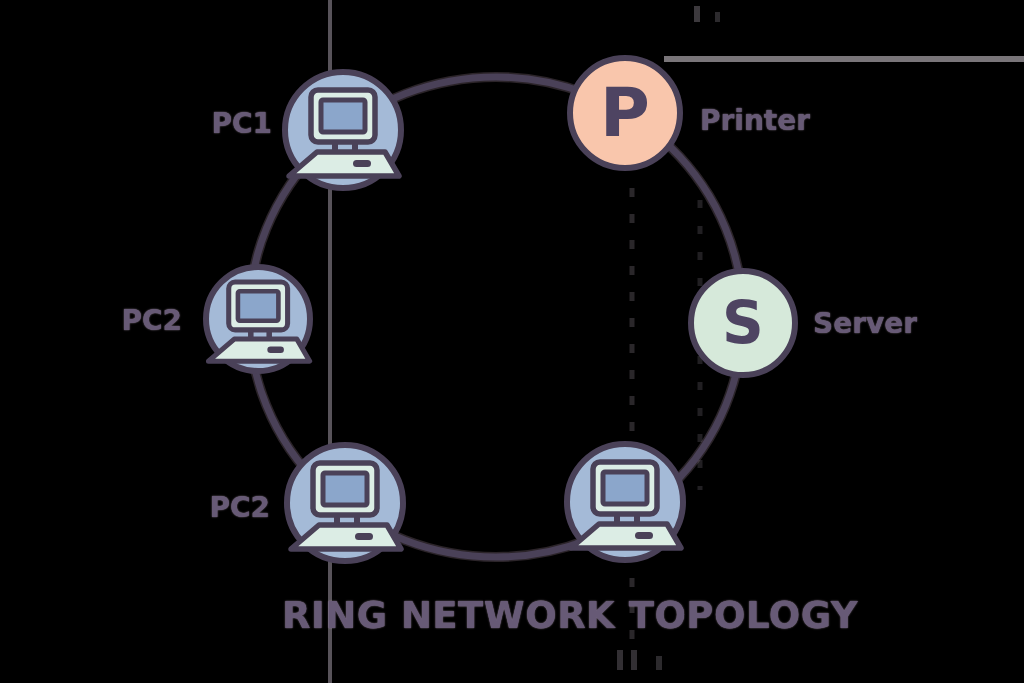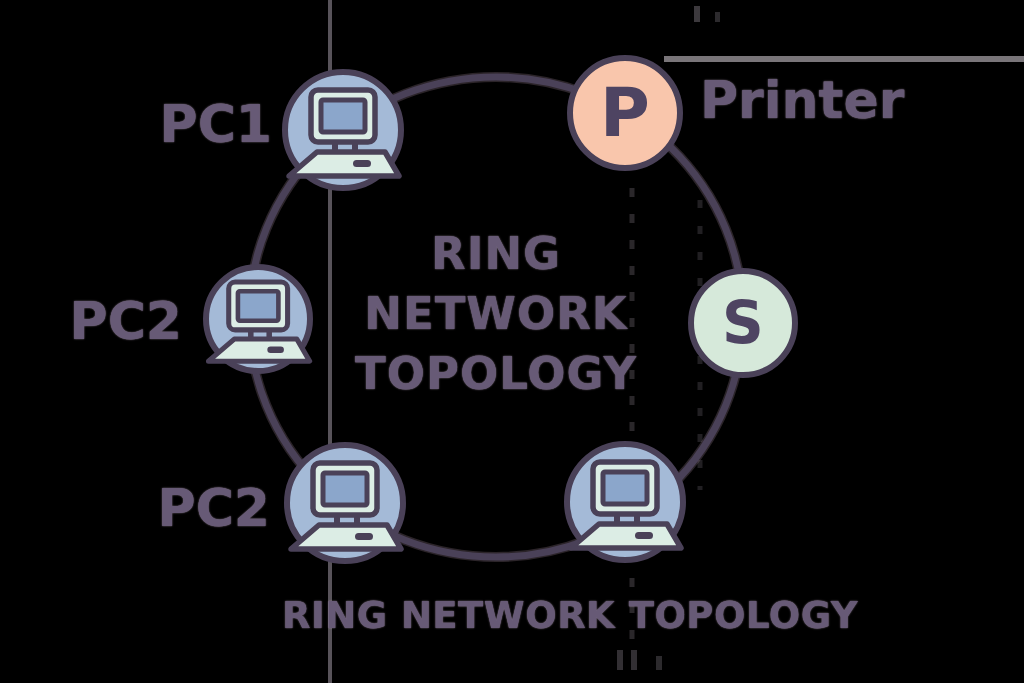--- a/index.html
+++ b/index.html
@@ -22,21 +22,21 @@
   .icon-dark{fill:var(--stroke,#4a4158);}
   .guide{fill:#6e6870;}
   .guide-dash{stroke:#6e6870;stroke-width:5;}
 
   
   .label{
     position:absolute;color:var(--text,#675a76);font-weight:bold;
     text-shadow:0 0 2px rgba(190,168,196,.55), 0 0 1px rgba(190,168,196,.45);
     white-space:nowrap;
   }
-  .node-label{font-size:52px;height:48px;line-height:48px;}
+  .node-label{font-size:28px;height:48px;line-height:48px;}
   .align-r{text-align:right;}
   .align-l{text-align:left;}
   .node-letter{
     position:absolute;color:var(--letter,#4e4462);font-weight:bold;
     text-align:center;
   }
   .center-title{
     position:absolute;left:296px;top:224px;width:400px;
     text-align:center;font-size:45px;line-height:60px;font-weight:bold;
     color:var(--text,#675a76);
@@ -91,25 +91,21 @@
     <use href="#pc-icon" transform="translate(345,128)"></use>
     <use href="#pc-icon" transform="translate(627,500)"></use>
     <use href="#pc-icon" transform="translate(347,501)"></use>
     <use href="#pc-icon" transform="translate(260,317) scale(0.92)"></use>
   </svg>
 
   <div class="node-letter" style="left:585px;top:70px;width:80px;height:86px;line-height:86px;font-size:68px;">P</div>
   <div class="node-letter" style="left:703px;top:286px;width:80px;height:74px;line-height:74px;font-size:58px;">S</div>
 
   <div class="label node-label align-r" style="left:112px;top:100px;width:160px;">PC1</div>
-  <div class="label node-label align-l" style="left:700px;top:76px;width:200px;">Printer</div>
+  <div class="label node-label align-l" style="left:700px;top:97px;width:200px;">Printer</div>
+  <div class="label node-label align-l" style="left:813px;top:300px;width:200px;">Server</div>
   <div class="label node-label align-r" style="left:110px;top:484px;width:160px;">PC2</div>
   <div class="label node-label align-r" style="left:22px;top:297px;width:160px;">PC2</div>
 
-  <div class="center-title">
-    <div>RING</div>
-    <div>NETWORK</div>
-    <div>TOPOLOGY</div>
-  </div>
 
   <div class="label bottom-title">RING NETWORK TOPOLOGY</div>
 
 </div>
 
 </body></html>

